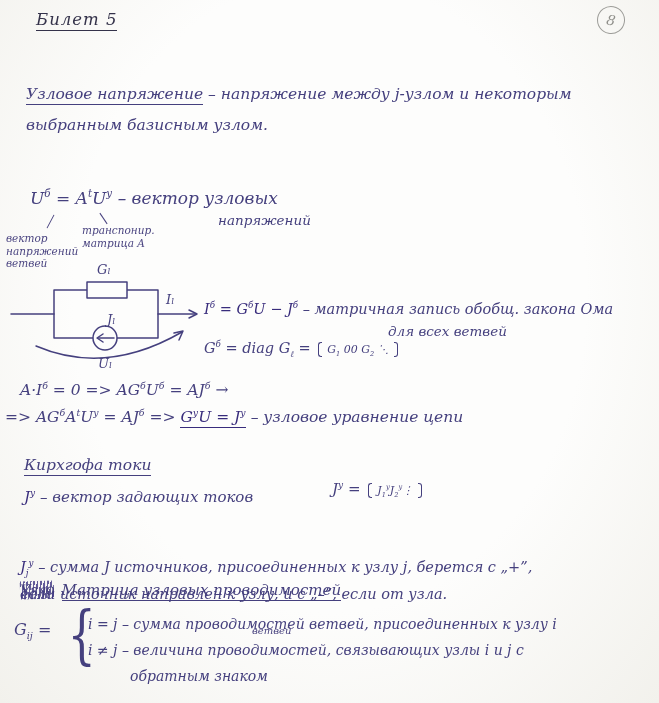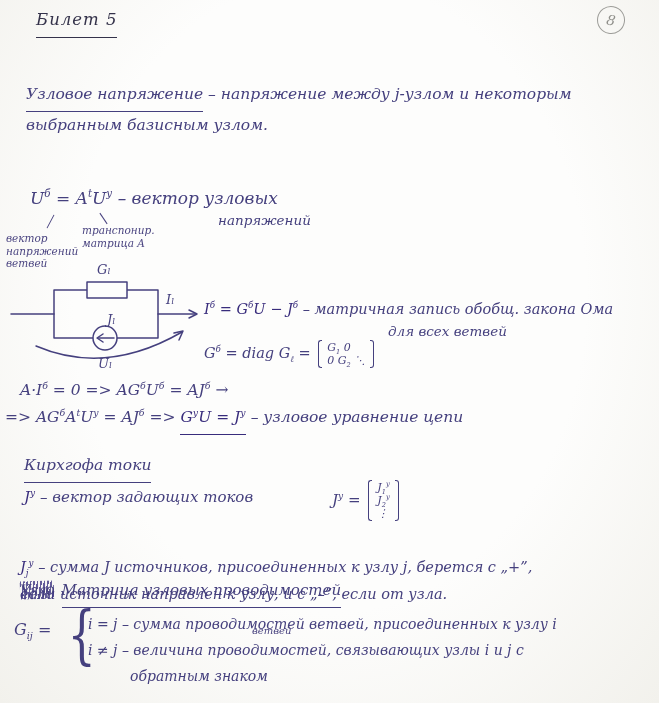--- a/index.html
+++ b/index.html
@@ -6,30 +6,30 @@
   html,body{margin:0;padding:0;background:#e8e8e6}
   .page{
     position:relative;width:659px;height:703px;overflow:hidden;
     background:radial-gradient(ellipse at 50% 42%, #fdfdfc 55%, #f2f1ec 100%);
     font-family:"DejaVu Serif","Liberation Serif",serif;font-style:italic;
     color:#45407e;
   }
   .abs{position:absolute}
   sup{font-size:.6em;vertical-align:super;line-height:0}
   sub{font-size:.6em;vertical-align:sub;line-height:0}
-  .u{border-bottom:1.4px solid currentColor;padding-bottom:8px}
+  .u{border-bottom:1.4px solid currentColor;padding-bottom:1px}
   .pre{white-space:pre-line}
   .boldink{font-weight:normal;color:#382c7c}
   .smallann{font-size:10.5px;line-height:12.5px;color:#4a4480}
   .leader{width:0;border-left:1.2px solid #4a4480}
   .matrix{display:inline-flex;align-items:stretch;vertical-align:middle;margin-left:3px}
   .bkt{width:4px;border:1.5px solid currentColor}
   .bkt-l{border-right:none;border-radius:3px 0 0 3px}
   .bkt-r{border-left:none;border-radius:0 3px 3px 0}
-  .mbody{display:flex;flex-direction:column;justify-content:center;padding:1px 5px;font-size:11px;line-height:13px}
+  .mbody{display:flex;flex-direction:row;justify-content:center;padding:1px 5px;font-size:11px;line-height:13px}
   .circle-num{
     width:28px;height:28px;border:1.4px solid #9c9c98;border-radius:50%;
     color:#8f8f8a;display:flex;align-items:center;justify-content:center;
     font-size:14px;transform:rotate(10deg)
   }
   .scribble{
     display:inline-block;color:#45407e;letter-spacing:-1px;margin-right:8px;
     background:repeating-linear-gradient(100deg, rgba(62,53,130,.8) 0 1.6px, rgba(62,53,130,0) 1.6px 3.4px);
     transform:rotate(-2deg)
   }

